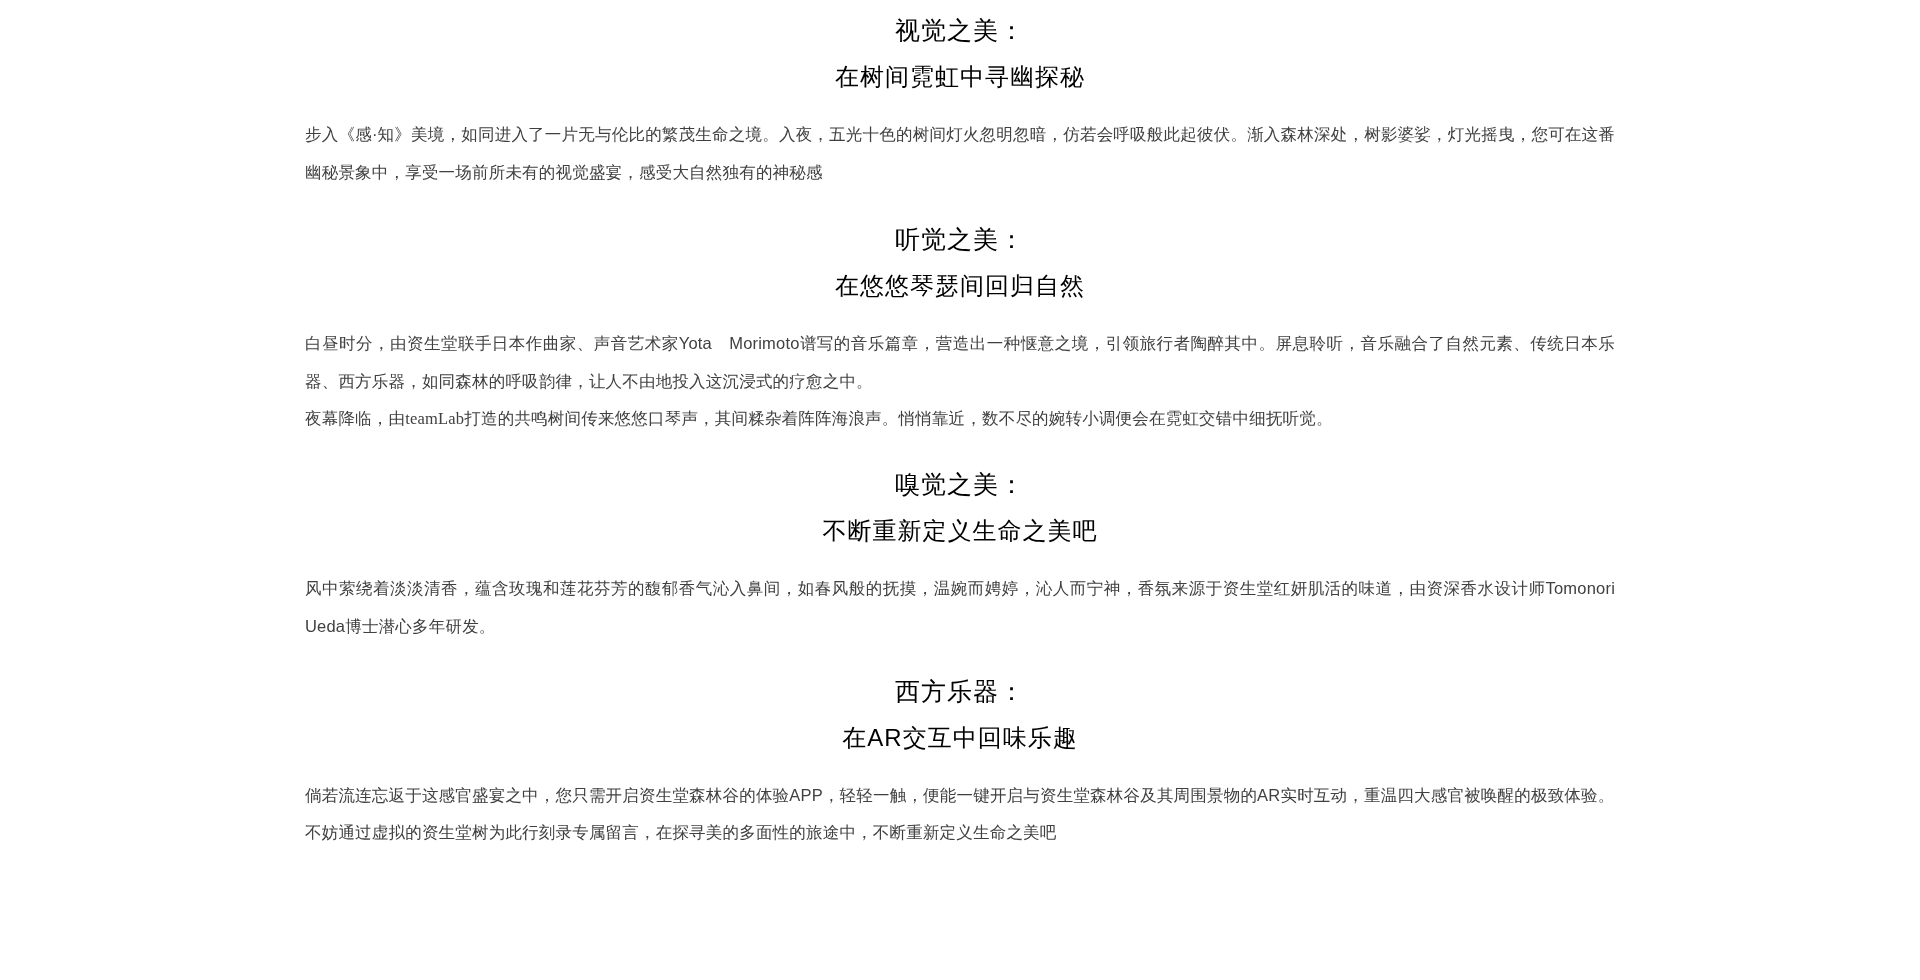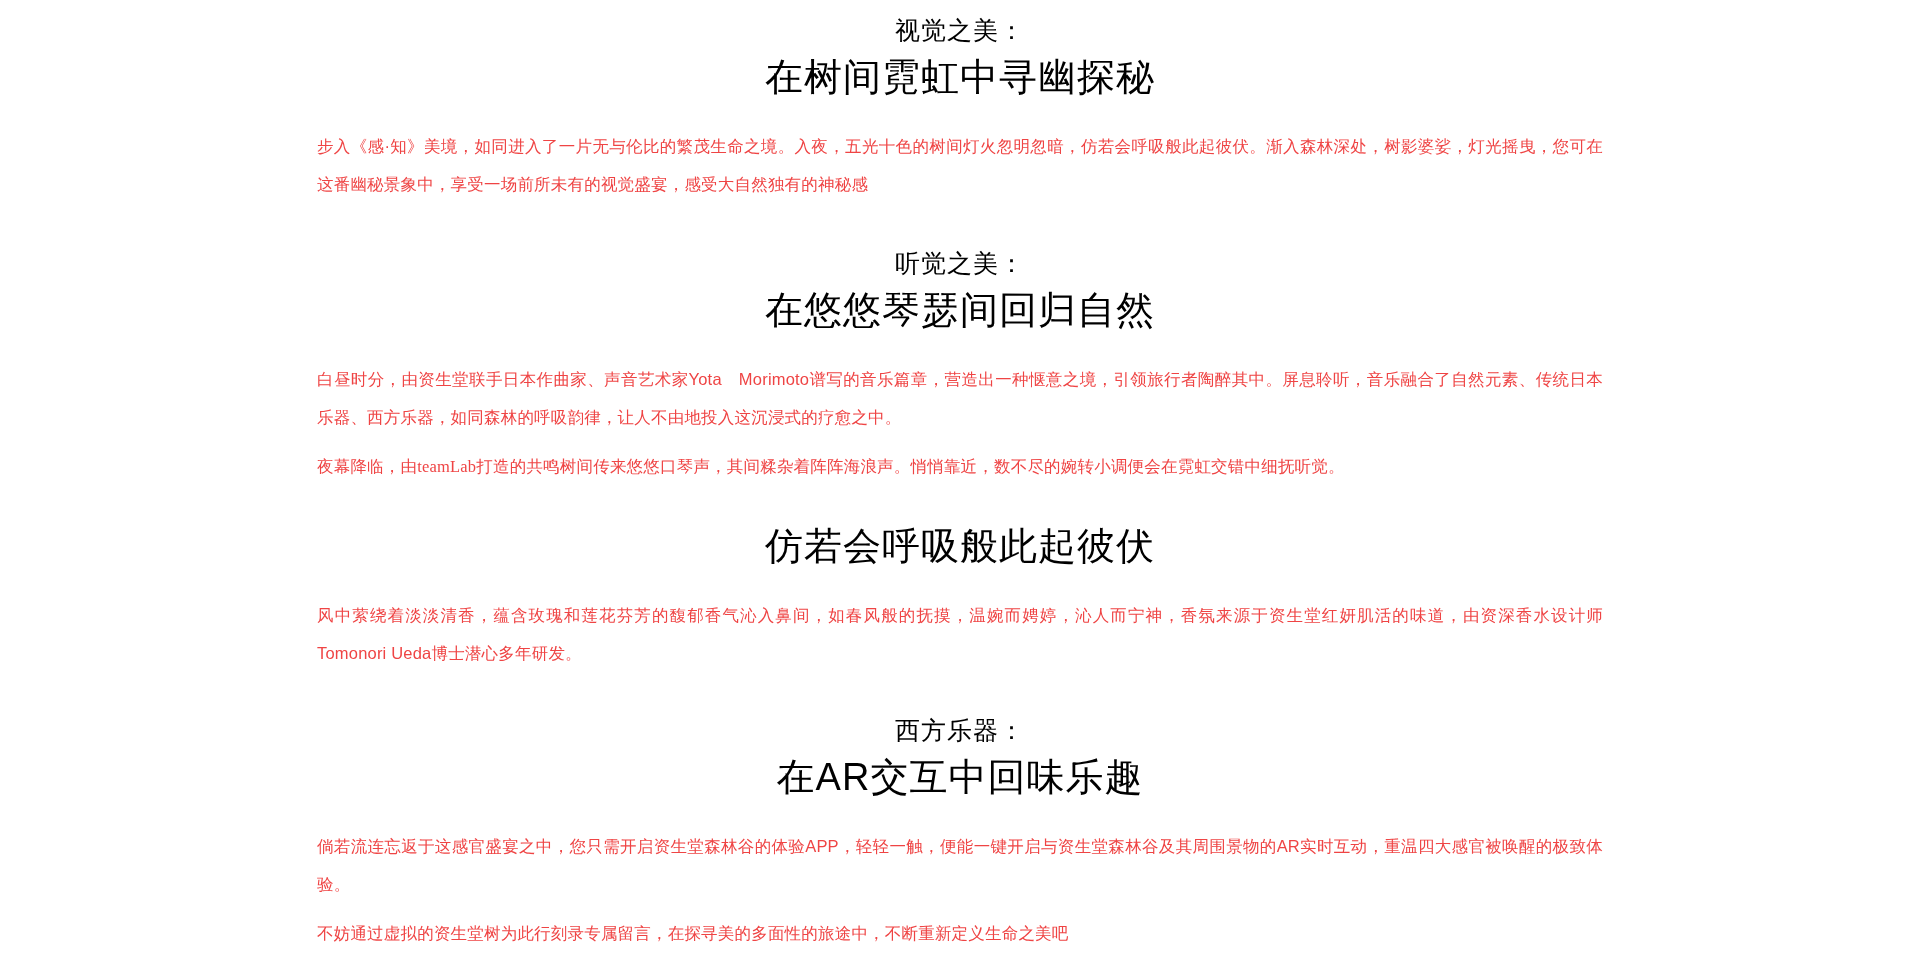--- a/index.html
+++ b/index.html
@@ -37,34 +37,34 @@
     margin-bottom: 0;
   }
   .heading-line1 {
     font-size: 25px;
     line-height: 45px;
     letter-spacing: 1px;
     font-weight: 400;
     color: #000000;
   }
   .heading-line2 {
-    font-size: 38px;
+    font-size: 24px;
     line-height: 48px;
     letter-spacing: 1px;
     font-weight: 400;
     color: #000000;
   }
   .para {
     font-size: 16.5px;
     line-height: 38px;
-    color: #ef4444;
+    color: #404040;
     text-align: justify;
     text-justify: inter-ideograph;
     letter-spacing: 0.2px;
-    margin: 12px;
+    margin: 0;
   }
   .para + .para {
     margin-top: 0;
     font-family: Liberation Serif, serif;
   }
   .spacer-after-para-1 { height: 26px; }
   .spacer-after-para-2 { height: 24px; }
   .spacer-after-para-3 { height: 24px; }
   .gap-head-to-para { height: 14px; }
 </style>
@@ -90,21 +90,22 @@
         <div class="heading-line2">在悠悠琴瑟间回归自然</div>
       </div>
       <div class="gap-head-to-para"></div>
       <p class="para">白昼时分，由资生堂联手日本作曲家、声音艺术家Yota　Morimoto谱写的音乐篇章，营造出一种惬意之境，引领旅行者陶醉其中。屏息聆听，音乐融合了自然元素、传统日本乐器、西方乐器，如同森林的呼吸韵律，让人不由地投入这沉浸式的疗愈之中。</p>
       <p class="para">夜幕降临，由teamLab打造的共鸣树间传来悠悠口琴声，其间糅杂着阵阵海浪声。悄悄靠近，数不尽的婉转小调便会在霓虹交错中细抚听觉。</p>
       <div class="spacer-after-para-2"></div>
     </section>
 
     <section class="section">
       <div class="heading-block">
-        <div class="heading-line2">仿若会呼吸般此起彼伏</div>
+        <div class="heading-line1">嗅觉之美：</div>
+        <div class="heading-line2">不断重新定义生命之美吧</div>
       </div>
       <div class="gap-head-to-para"></div>
       <p class="para">风中萦绕着淡淡清香，蕴含玫瑰和莲花芬芳的馥郁香气沁入鼻间，如春风般的抚摸，温婉而娉婷，沁人而宁神，香氛来源于资生堂红妍肌活的味道，由资深香水设计师Tomonori Ueda博士潜心多年研发。</p>
       <div class="spacer-after-para-3"></div>
     </section>
 
     <section class="section">
       <div class="heading-block">
         <div class="heading-line1">西方乐器：</div>
         <div class="heading-line2">在AR交互中回味乐趣</div>

